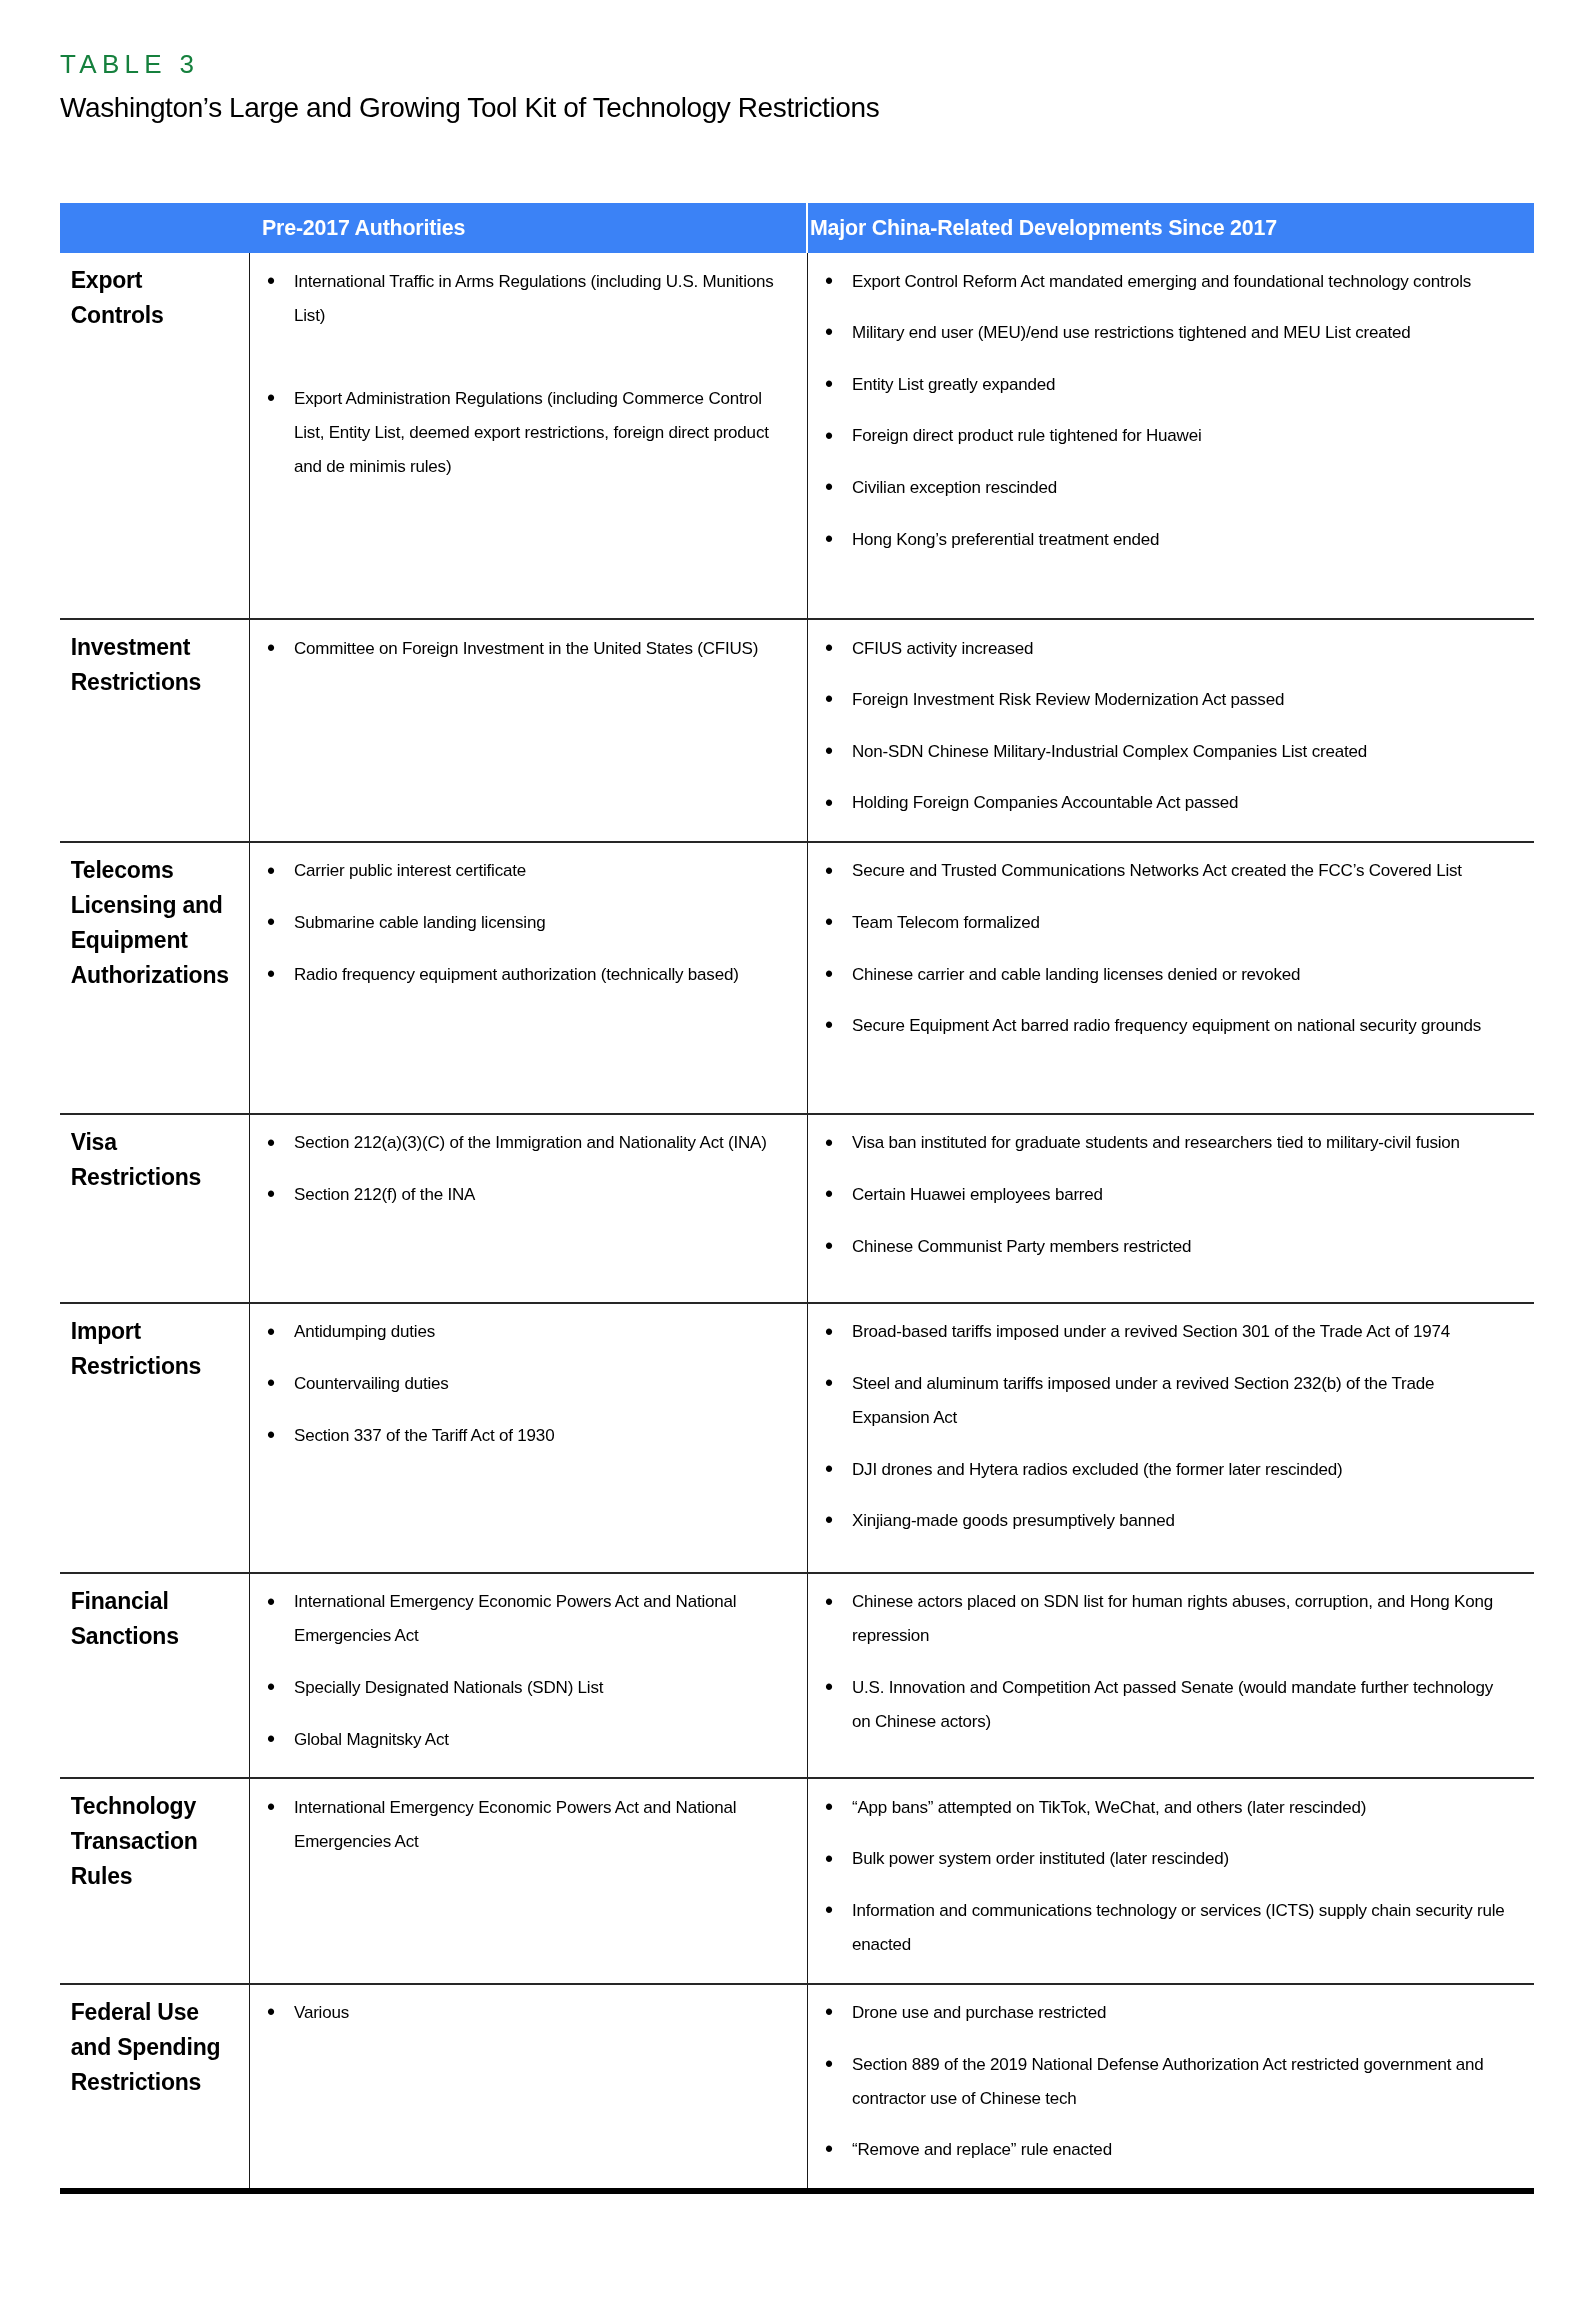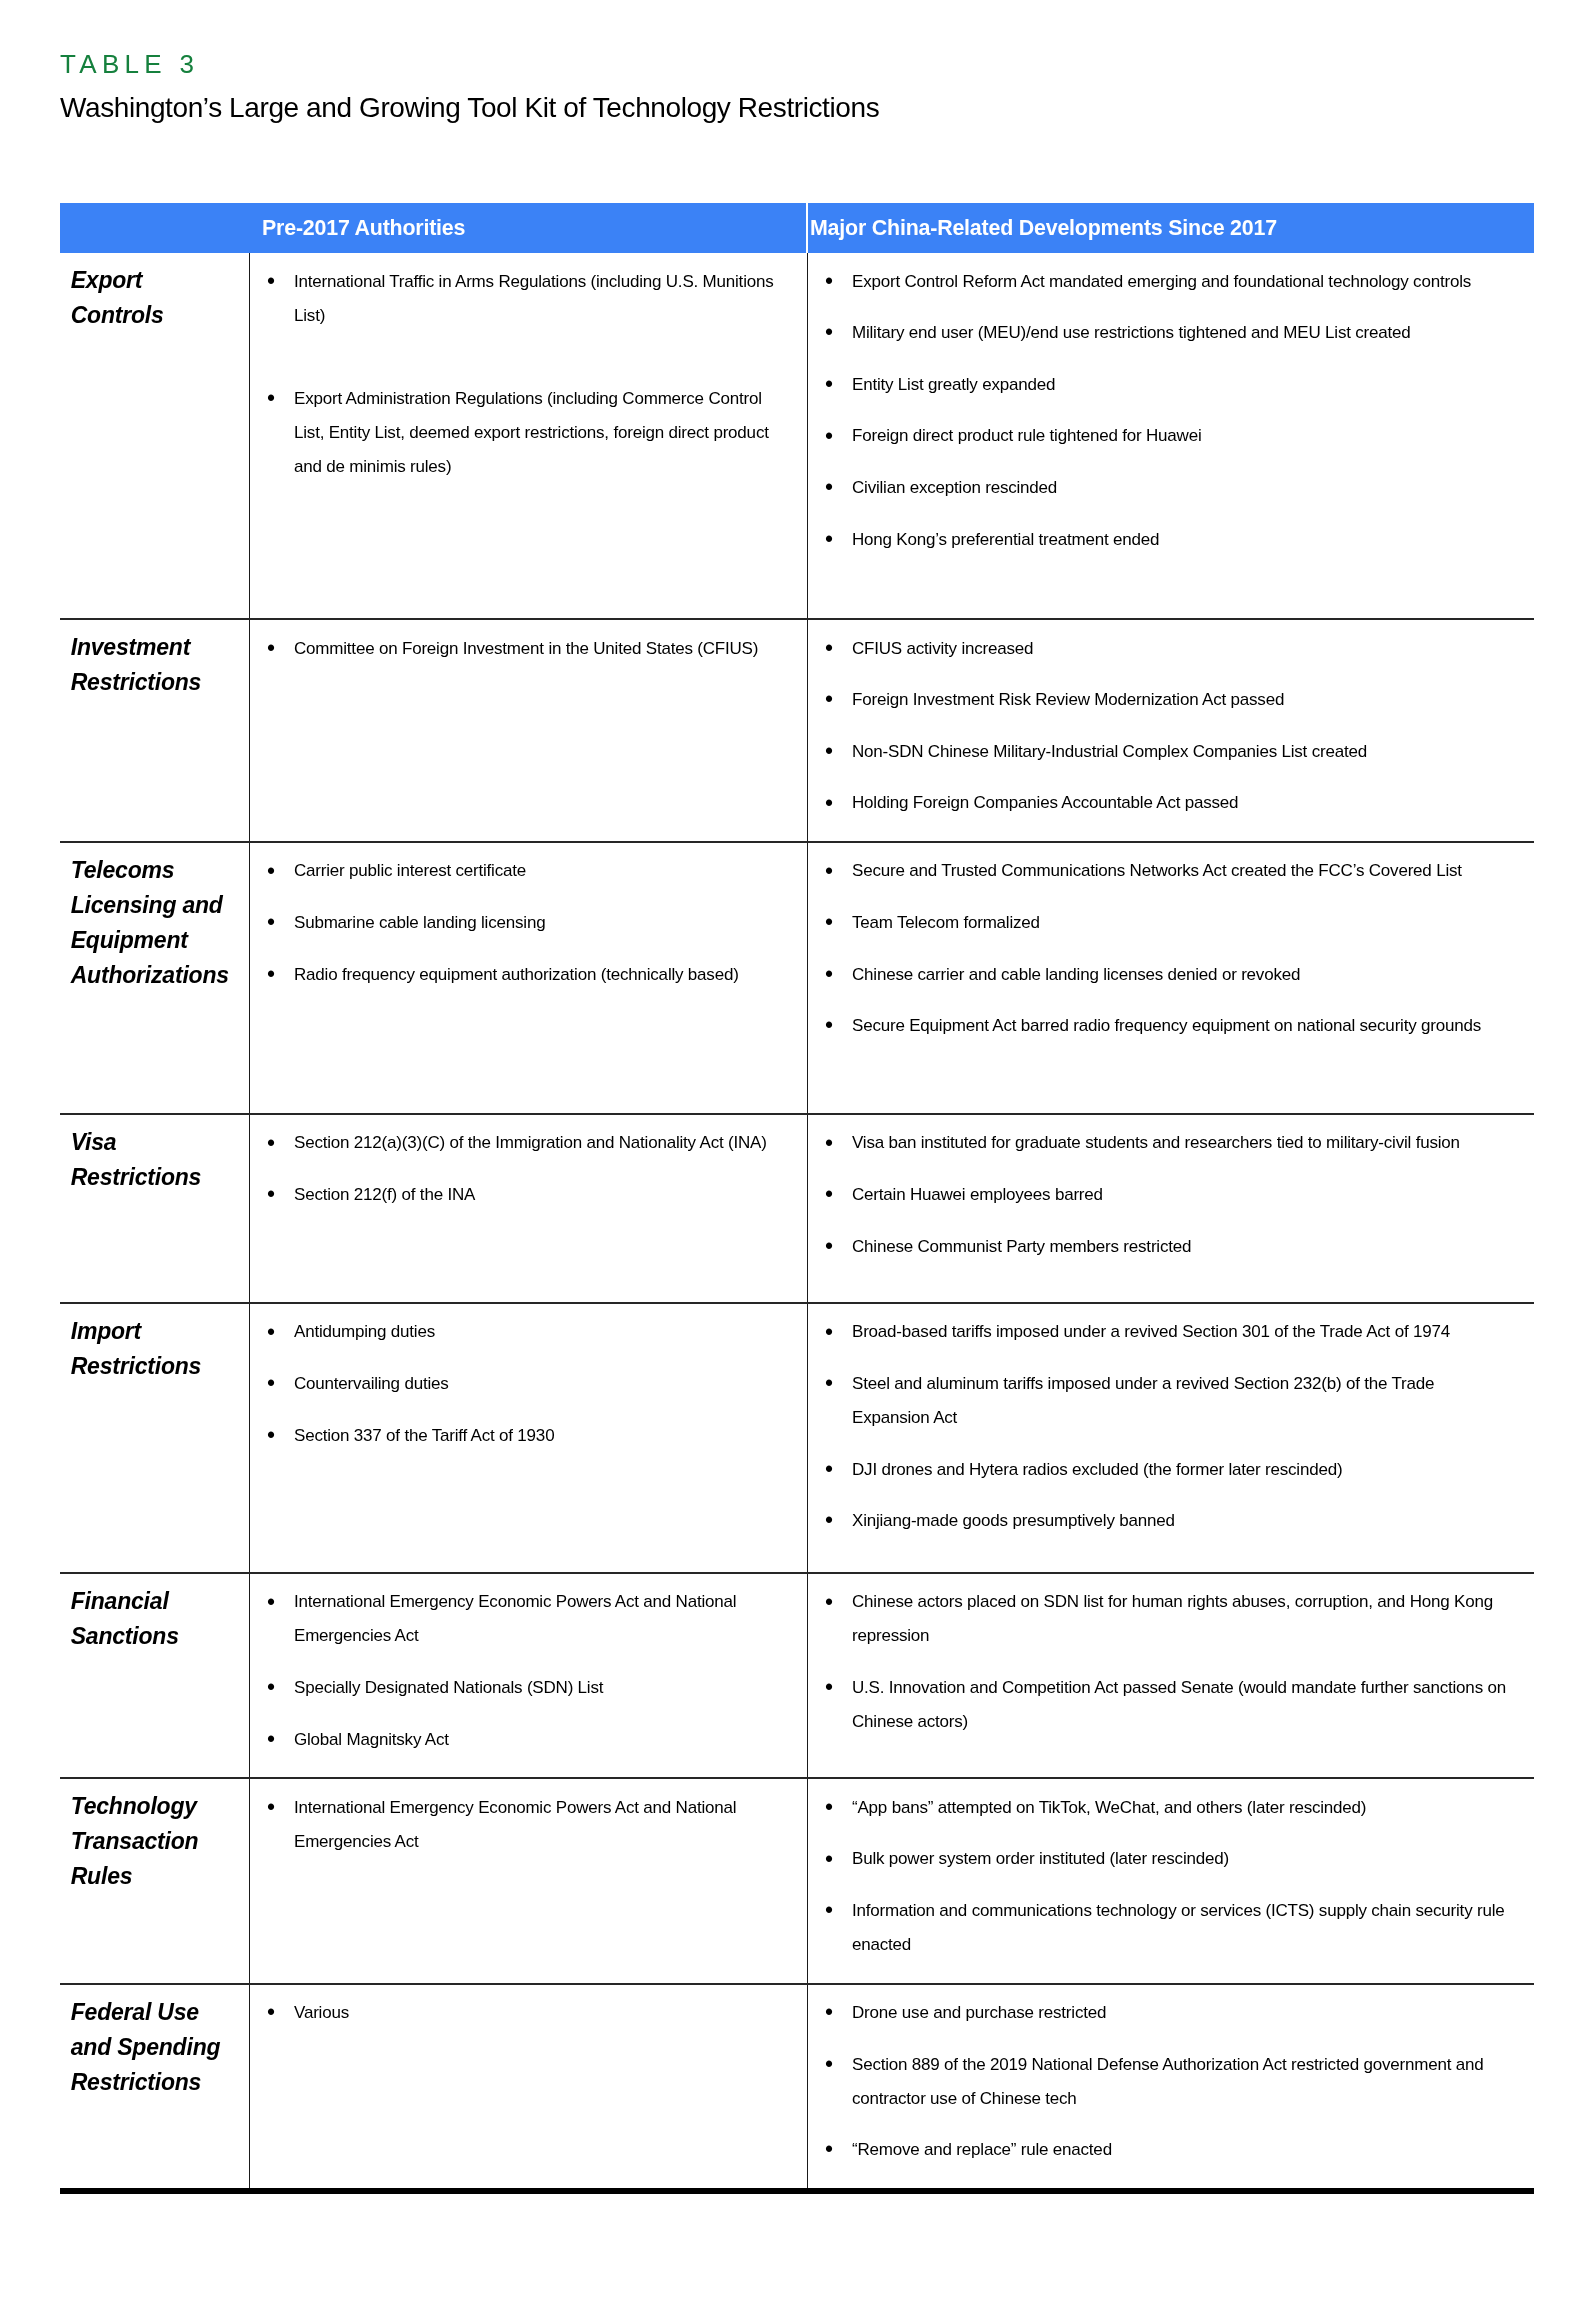--- a/index.html
+++ b/index.html
@@ -66,21 +66,20 @@
   .trow:nth-of-type(9) { min-height: 75px; }
   .cell { padding-top: 11.4px; }
   .cat {
     font-weight: 700;
     font-size: 23px;
     line-height: 35px;
     letter-spacing: -0.2px;
     padding-left: 10.7px;
     padding-right: 7.6px;
     padding-top: 10px;
-    font-style: italic;
   }
   .blist {
     border-left: 1.5px solid #1a1a1a;
     list-style: none;
     padding-right: 20px;
     padding-bottom: 3.1px;
   }
   .blist li {
     position: relative;
     padding-left: 44px;
@@ -181,21 +180,21 @@
         </div>
         <div class="trow">
           <div class="cell cat">Financial Sanctions</div>
           <ul class="cell blist pre-cell">
             <li class="bullet-item">International Emergency Economic Powers Act and National Emergencies Act</li>
             <li class="bullet-item">Specially Designated Nationals (SDN) List</li>
             <li class="bullet-item">Global Magnitsky Act</li>
           </ul>
           <ul class="cell blist since-cell">
             <li class="bullet-item">Chinese actors placed on SDN list for human rights abuses, corruption, and Hong Kong repression</li>
-            <li class="bullet-item">U.S. Innovation and Competition Act passed Senate (would mandate further sanctions on Chinese actors)</li>
+            <li class="bullet-item">U.S. Innovation and Competition Act passed Senate (would mandate further technology on Chinese actors)</li>
           </ul>
         </div>
         <div class="trow">
           <div class="cell cat">Technology Transaction Rules</div>
           <ul class="cell blist pre-cell">
             <li class="bullet-item">International Emergency Economic Powers Act and National Emergencies Act</li>
           </ul>
           <ul class="cell blist since-cell">
             <li class="bullet-item">“App bans” attempted on TikTok, WeChat, and others (later rescinded)</li>
             <li class="bullet-item">Bulk power system order instituted (later rescinded)</li>

